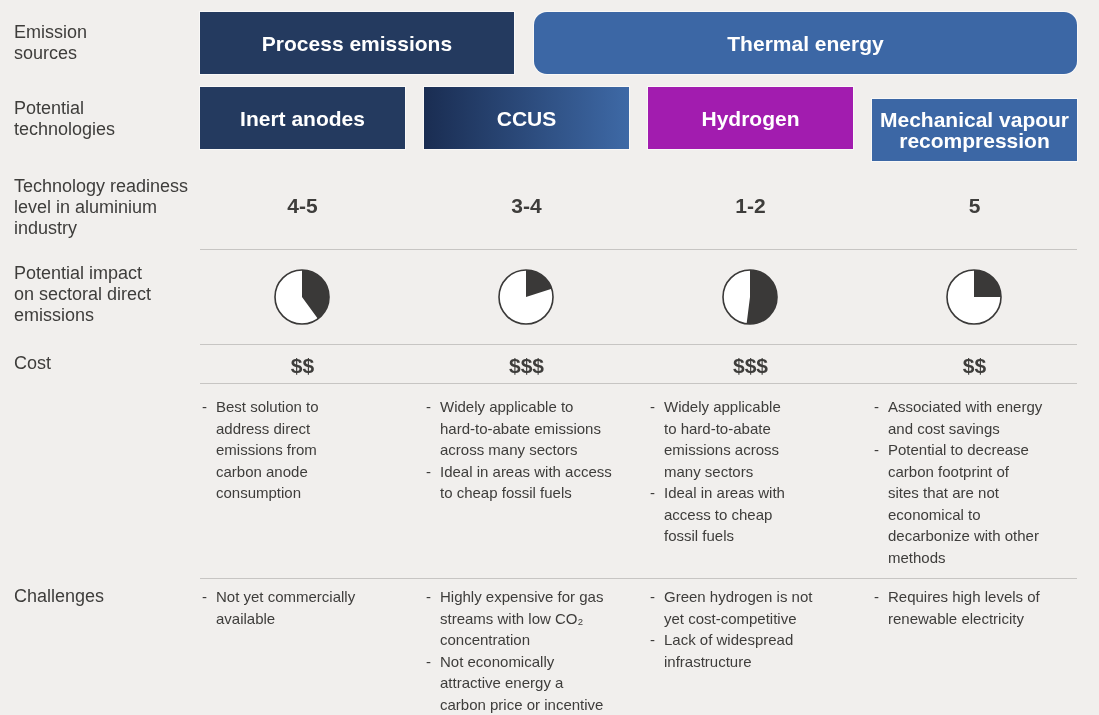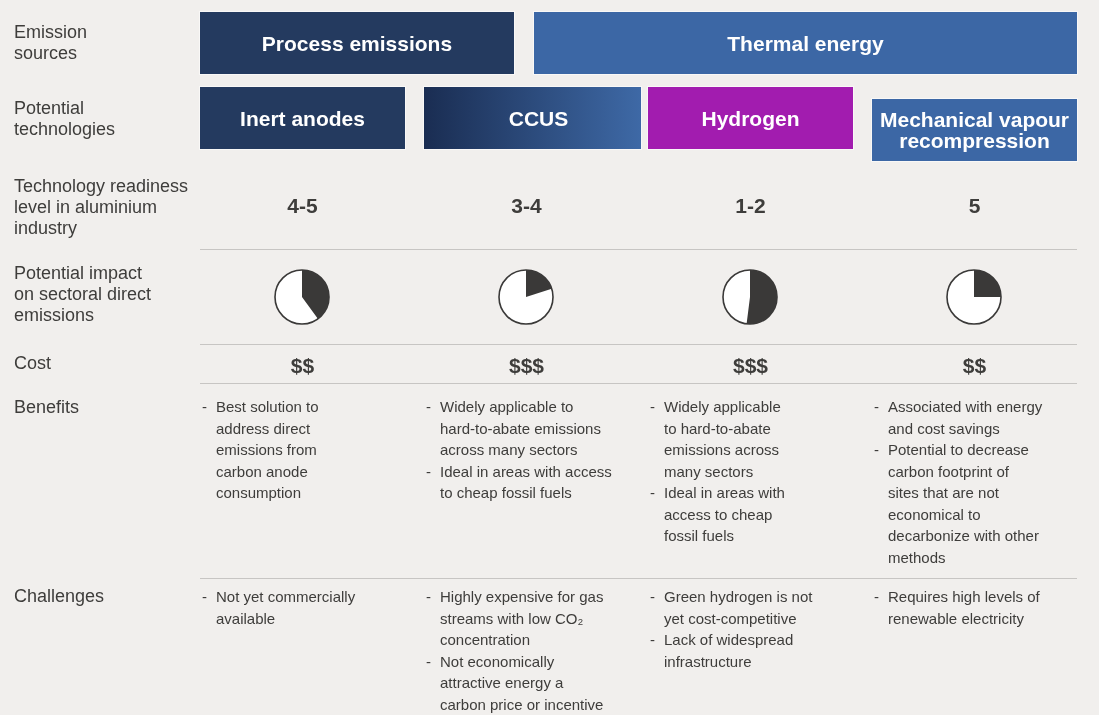--- a/index.html
+++ b/index.html
@@ -41,34 +41,33 @@
 sources</div>
   <div class="row-label" style="top:98px">Potential
 technologies</div>
   <div class="row-label" style="top:176px">Technology readiness
 level in aluminium
 industry</div>
   <div class="row-label" style="top:263px">Potential impact
 on sectoral direct
 emissions</div>
   <div class="row-label" style="top:353px">Cost</div>
-  <div class="row-label" style="top:397px">Benefits</div>
   <div class="row-label" style="top:586px">Challenges</div>
 
   <div class="hdr-box" style="left:200px; top:12px; width:314px; background:#243a5f;">
     <span>Process emissions</span>
   </div>
-  <div class="hdr-box" style="left:534px; top:12px; width:543px; background:#3c67a5;">
+  <div class="hdr-box" style="left:534px; top:12px; width:543px; background:#3c67a5;border-radius:13px;">
     <span>Thermal energy</span>
   </div>
 
   <div class="hdr-box" style="left:200px; top:87px; width:205px; background:#243a5f;">
     <span>Inert anodes</span>
   </div>
-  <div class="hdr-box" style="left:424px; top:87px; width:205px; background:linear-gradient(90deg,#1a2d52,#3e69a6);padding-left:12px;">
+  <div class="hdr-box" style="left:424px; top:87px; width:205px; background:linear-gradient(90deg,#1a2d52,#3e69a6);">
     <span>CCUS</span>
   </div>
   <div class="hdr-box" style="left:648px; top:87px; width:205px; background:#a21caf;">
     <span>Hydrogen</span>
   </div>
   <div class="hdr-box" style="left:872px; top:87px; width:205px; background:#3c67a5;margin-top:12px;">
     <span>Mechanical vapour
 recompression</span>
   </div>
 

